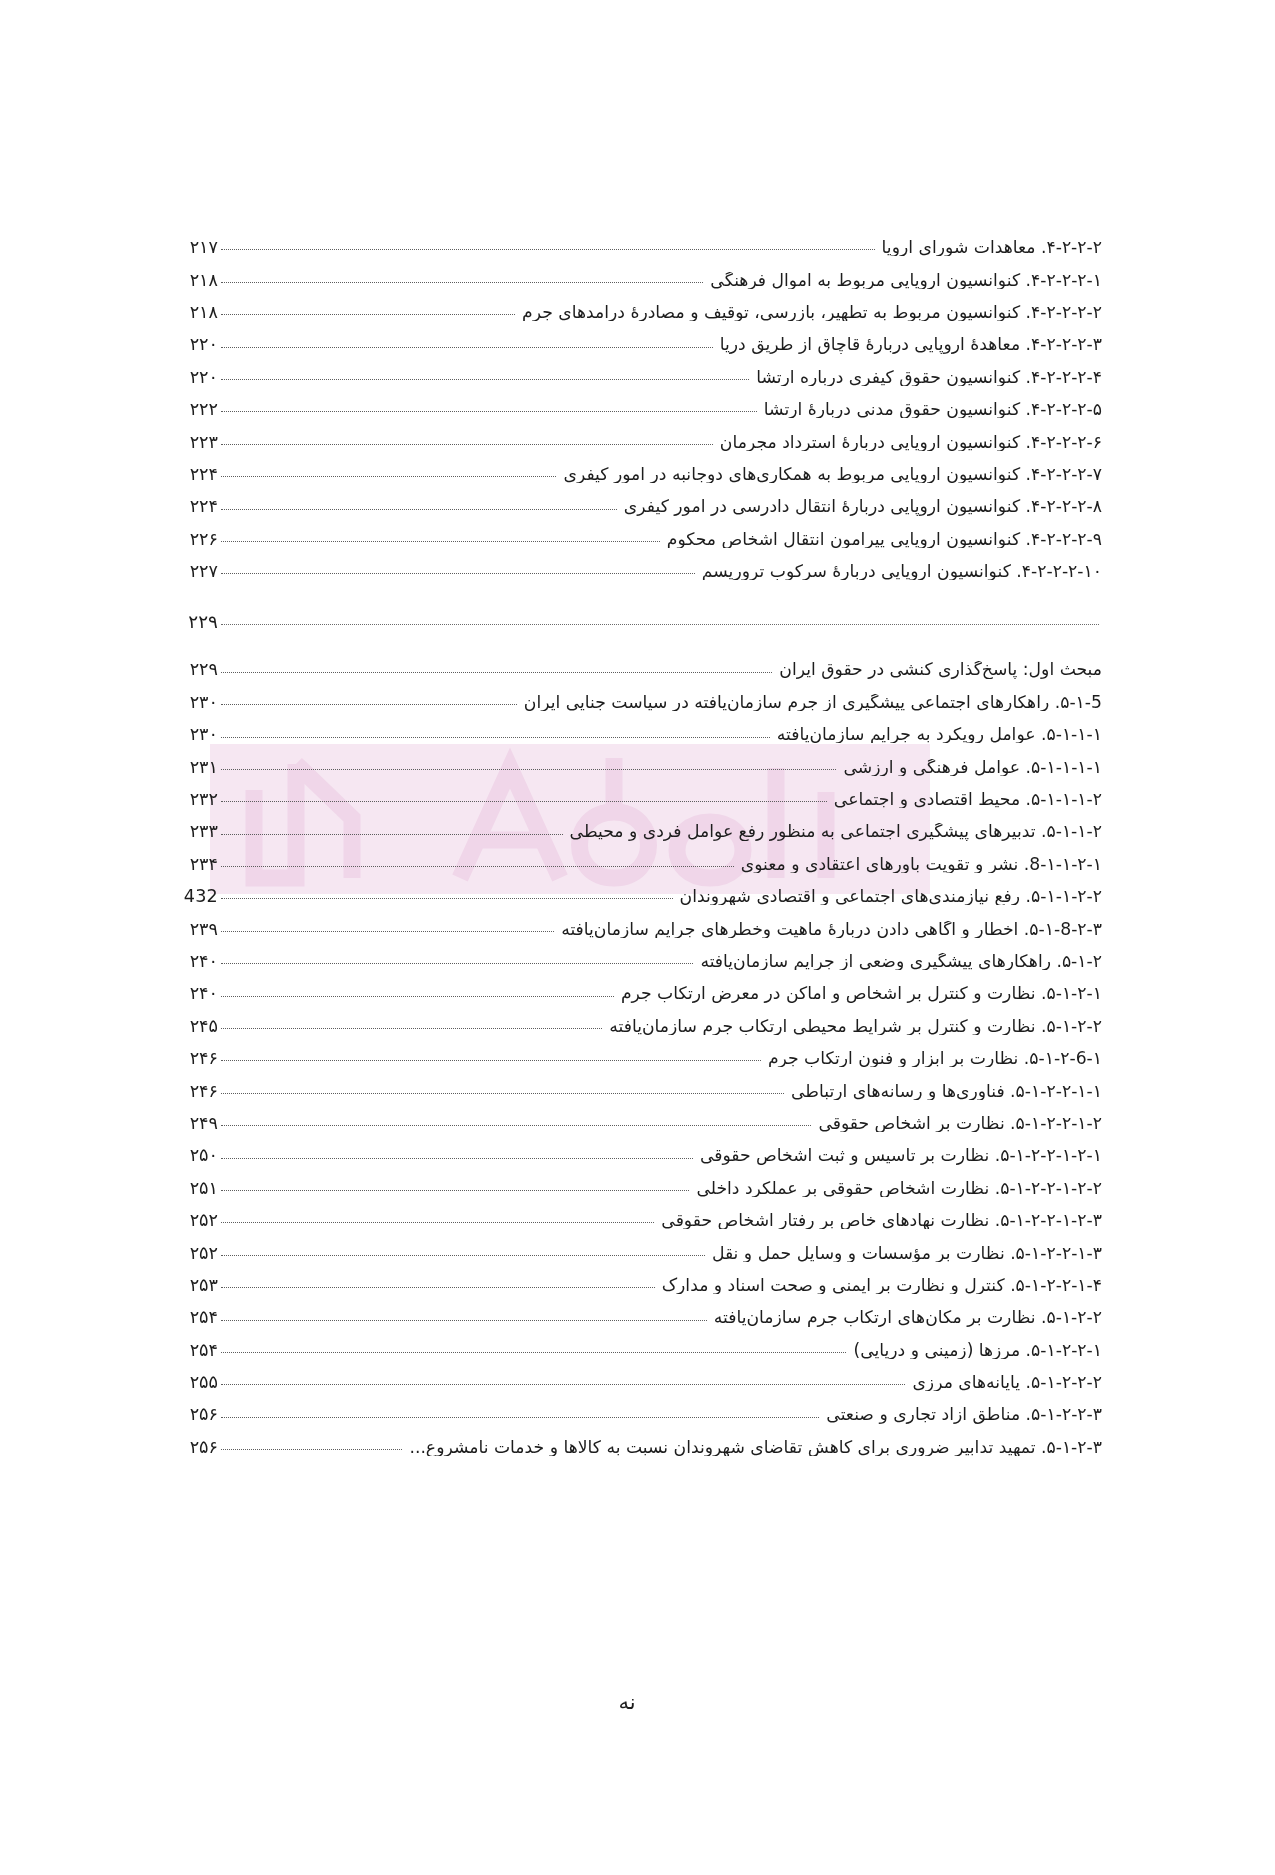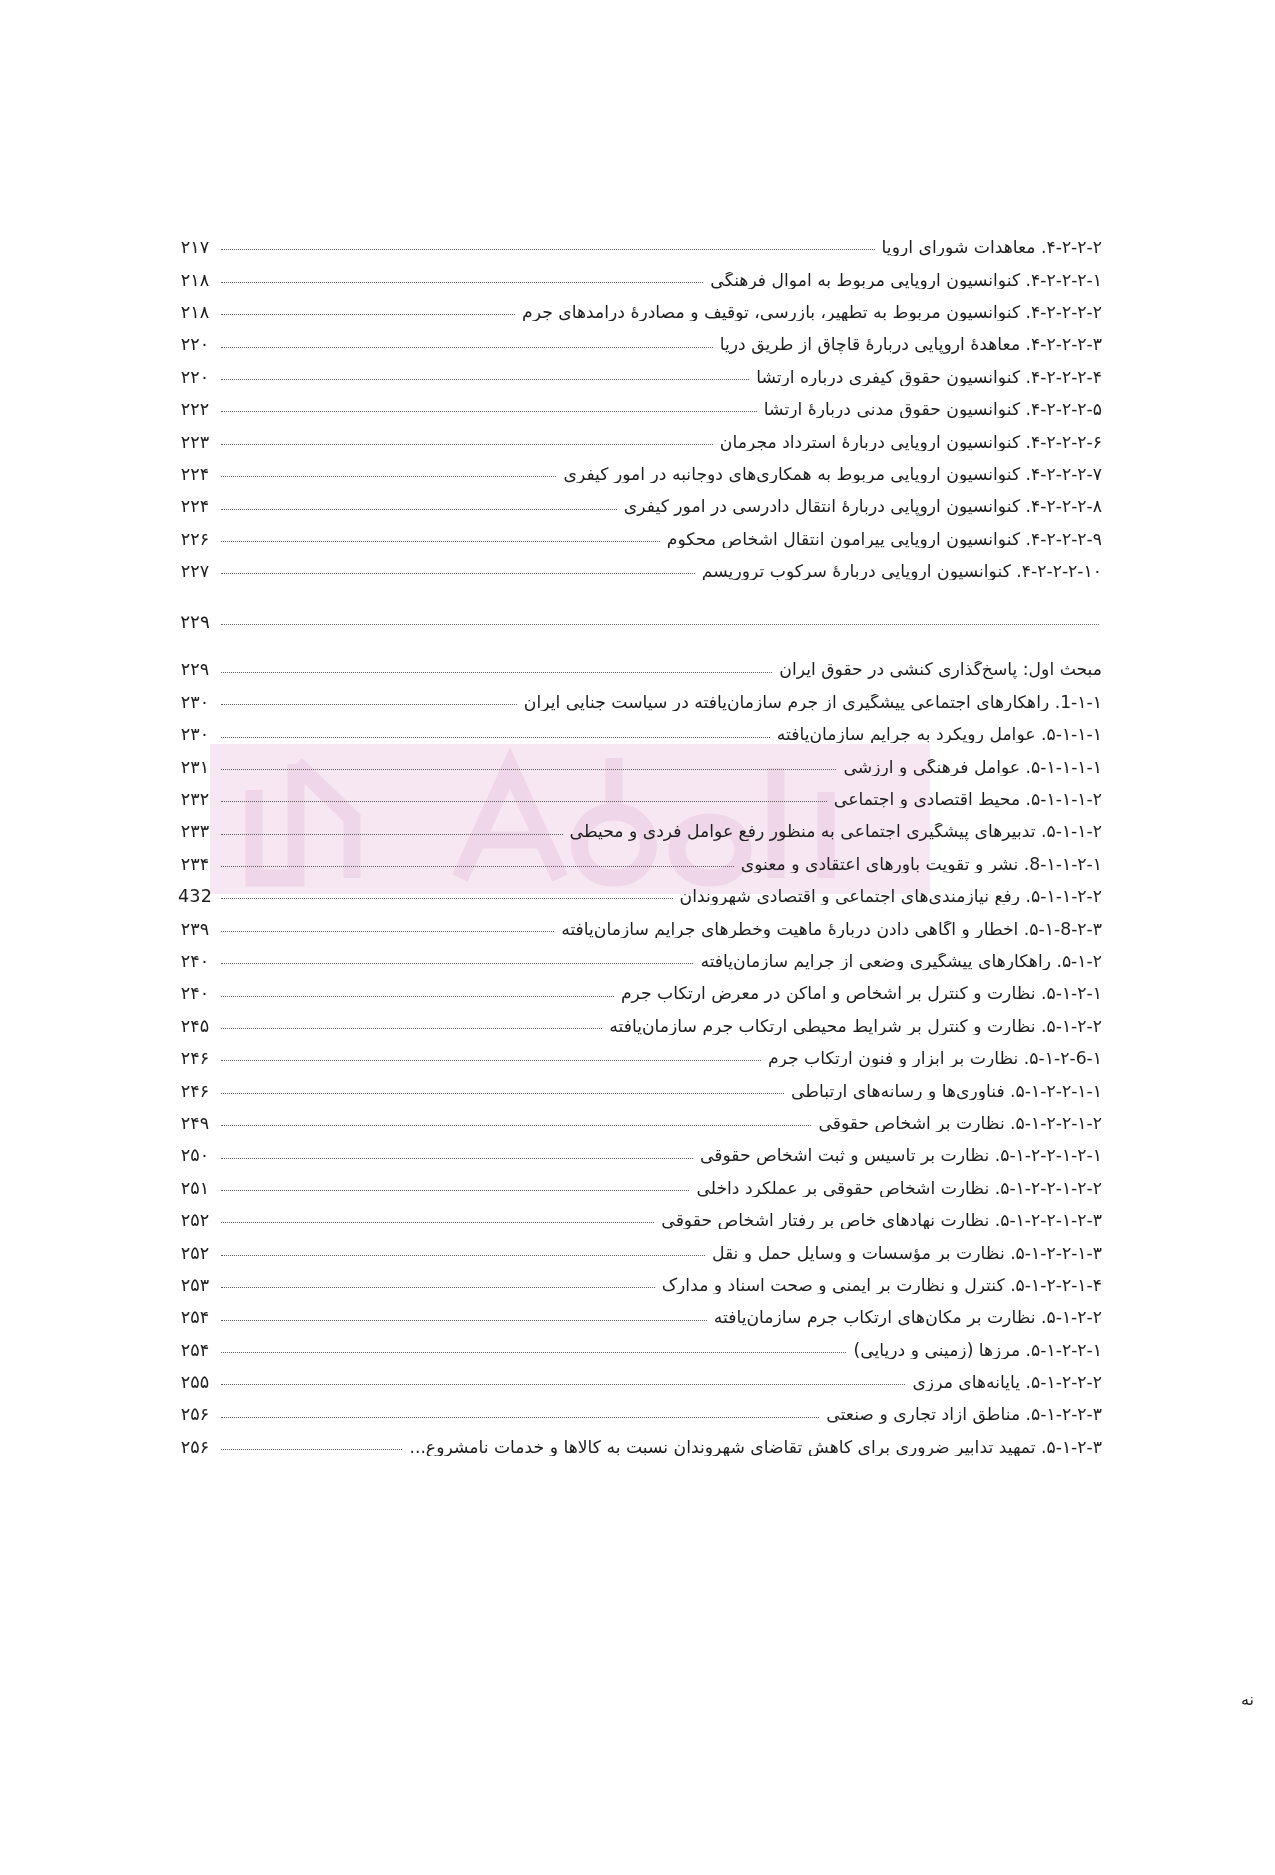--- a/index.html
+++ b/index.html
@@ -87,21 +87,21 @@
     position: absolute;
     left: 0;
     right: 0;
     bottom: 0.16em;
     border-bottom: 1.6px dotted #5d5d5d;
   }
 
   .toc-row .pagenum {
     flex: 0 0 auto;
     width: 46px;
-    text-align: center;
+    text-align: right;
     font-size: 17.6px;
     letter-spacing: 0.2px;
     color: #1d1d1d;
   }
 
   
   .toc-row.chapter {
     font-weight: bold;
     font-size: 19.6px;
     height: 40px;
@@ -111,22 +111,22 @@
   .toc-row.chapter .leader::after { border-bottom-color: #6a6a6a; }
 
   .toc-row.spaced-before { margin-top: 10px; }
 
   
   .footer {
     position: absolute;
     left: 0;
     top: 1690px;
     width: 1254px;
-    text-align: right;
-    font-size: 16px;
+    text-align: center;
+    font-size: 21px;
     color: #1d1d1d;
     font-family: "DejaVu Sans", "Liberation Sans", sans-serif;
   }
 </style>
 </head>
 <body>
 
 <div class="page">
 
   <div class="watermark">
@@ -205,21 +205,21 @@
       <div class="toc-row chapter">
         <span class="leader"></span>
         <span class="pagenum">۲۲۹</span>
       </div>
       <div class="toc-row spaced-before">
         <span class="title">مبحث اول: پاسخ‌گذاری کنشی در حقوق ایران</span>
         <span class="leader"></span>
         <span class="pagenum">۲۲۹</span>
       </div>
       <div class="toc-row">
-        <span class="title">1-۱-۱. راهکارهای اجتماعی پیشگیری از جرم سازمان‌یافته در سیاست جنایی ایران</span>
+        <span class="title">۵-۱-5. راهکارهای اجتماعی پیشگیری از جرم سازمان‌یافته در سیاست جنایی ایران</span>
         <span class="leader"></span>
         <span class="pagenum">۲۳۰</span>
       </div>
       <div class="toc-row">
         <span class="title">۵-۱-۱-۱. عوامل رویکرد به جرایم سازمان‌یافته</span>
         <span class="leader"></span>
         <span class="pagenum">۲۳۰</span>
       </div>
       <div class="toc-row">
         <span class="title">۵-۱-۱-۱-۱. عوامل فرهنگی و ارزشی</span>

